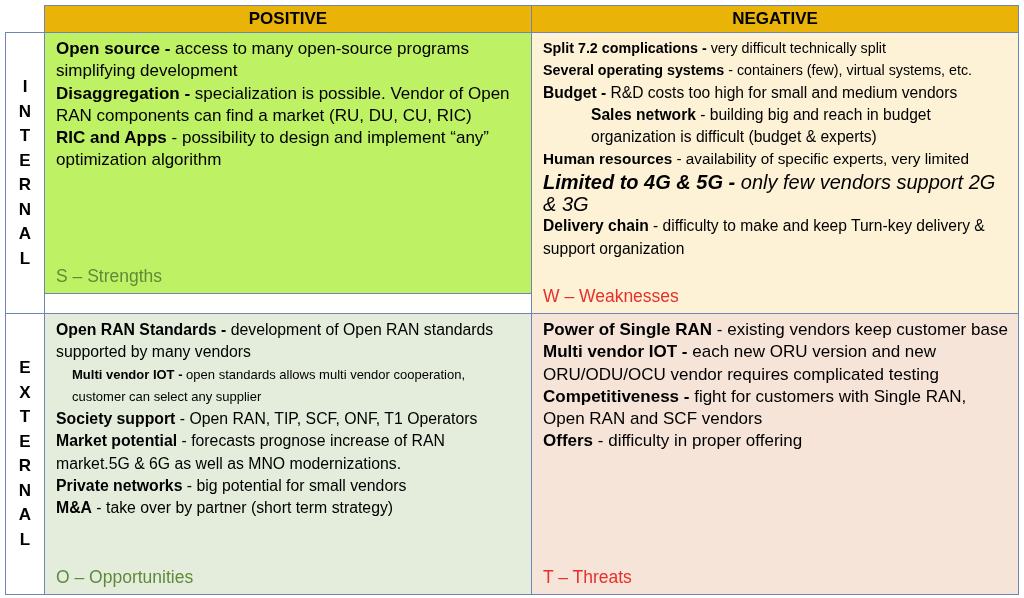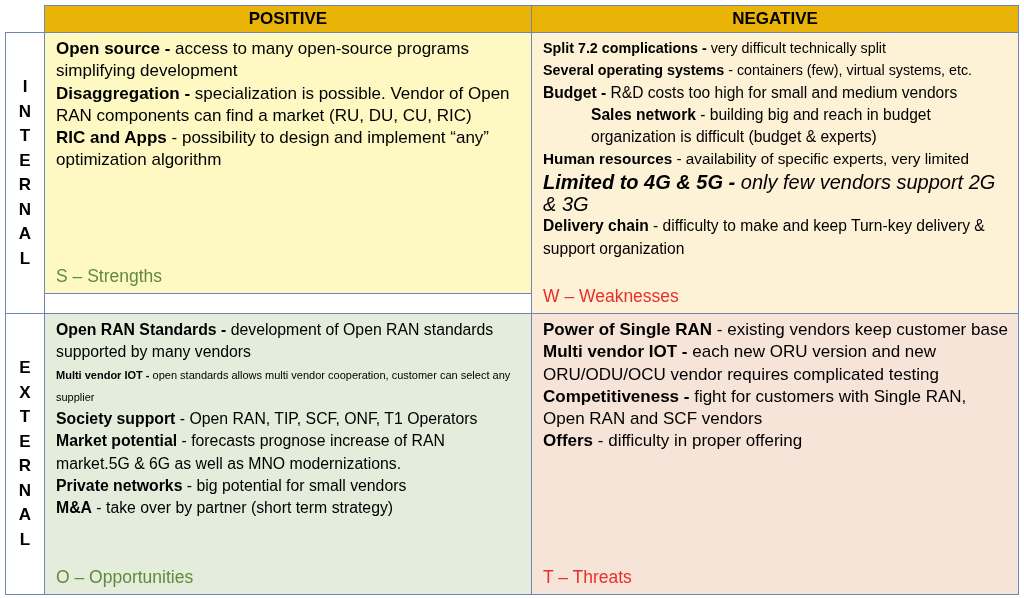--- a/index.html
+++ b/index.html
@@ -41,41 +41,41 @@
   <span>E</span>
   <span>X</span>
   <span>T</span>
   <span>E</span>
   <span>R</span>
   <span>N</span>
   <span>A</span>
   <span>L</span>
 </div>
 
-<div class="cell" style="left:44px;top:32px;width:488px;height:262px;background:#fef9c3;">
+<div class="cell" style="left:44px;top:32px;width:488px;height:262px;background:#bef264;">
   <div class="item"><b>Open source - </b><span>access to many open-source programs simplifying development</span></div>
   <div class="item"><b>Disaggregation - </b><span>specialization is possible. Vendor of Open RAN components can find a market (RU, DU, CU, RIC)</span></div>
   <div class="item"><b>RIC and Apps</b><span> - possibility to design and implement “any” optimization algorithm</span></div>
   <div class="quad-label" style="color:#5f8a3a;">S – Strengths</div>
 </div>
 
 <div class="cell" style="left:531px;top:32px;width:488px;height:282px;background:#fdf1d6;padding-top:4px;">
   <div class="item small"><b>Split 7.2 complications - </b><span>very difficult technically split</span></div>
   <div class="item small"><b>Several operating systems</b><span> - containers (few), virtual systems, etc.</span></div>
   <div class="item" style="font-size:15.6px;"><b>Budget - </b><span>R&amp;D costs too high for small and medium vendors</span></div>
   <div class="item" style="font-size:15.6px;margin-left:48px;"><b>Sales network</b><span> - building big and reach in budget organization is difficult (budget &amp; experts)</span></div>
   <div class="item" style="font-size:15.3px;"><b>Human resources</b><span> - availability of specific experts, very limited</span></div>
   <div class="item" style="font-size:20px;font-style:italic;"><b>Limited to 4G &amp; 5G - </b><span>only few vendors support 2G &amp; 3G</span></div>
   <div class="item" style="font-size:15.6px;"><b>Delivery chain</b><span> - difficulty to make and keep Turn-key delivery &amp; support organization</span></div>
   <div class="quad-label" style="color:#e8302a;">W – Weaknesses</div>
 </div>
 
 <div class="cell" style="left:44px;top:313px;width:488px;height:282px;background:#e4eddb;">
   <div class="item" style="font-size:15.8px;"><b>Open RAN Standards - </b><span>development of Open RAN standards supported by many vendors</span></div>
-  <div class="item" style="font-size:11px;"><b>Multi vendor IOT - </b><span>open standards allows multi vendor cooperation, customer can select any supplier</span></div>
+  <div class="item" style="font-size:13px;margin-left:16px;"><b>Multi vendor IOT - </b><span>open standards allows multi vendor cooperation, customer can select any supplier</span></div>
   <div class="item" style="font-size:15.8px;"><b>Society support</b><span> - Open RAN, TIP, SCF, ONF, T1 Operators</span></div>
   <div class="item" style="font-size:15.8px;"><b>Market potential</b><span> - forecasts prognose increase of RAN market.5G &amp; 6G as well as MNO modernizations.</span></div>
   <div class="item" style="font-size:15.8px;"><b>Private networks</b><span> - big potential for small vendors</span></div>
   <div class="item" style="font-size:15.8px;"><b>M&amp;A</b><span> - take over by partner (short term strategy)</span></div>
   <div class="quad-label" style="color:#5f8a3a;">O – Opportunities</div>
 </div>
 
 <div class="cell" style="left:531px;top:313px;width:488px;height:282px;background:#f7e4d8;">
   <div class="item"><b>Power of Single RAN</b><span> - existing vendors keep customer base</span></div>
   <div class="item"><b>Multi vendor IOT - </b><span>each new ORU version and new ORU/ODU/OCU vendor requires complicated testing</span></div>

